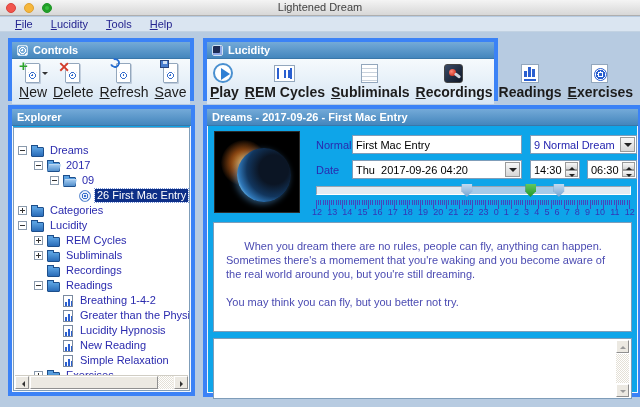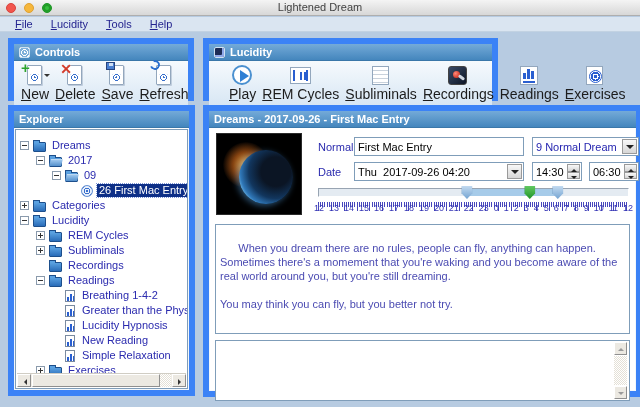--- a/index.html
+++ b/index.html
@@ -20,21 +20,21 @@
   .light.yellow{ background:#f6b73c; border:1px solid #dfa131; }
   .light.green { background:#35c03c; border:1px solid #1f9427; box-shadow:inset 0 0 0 2px rgba(0,90,0,.35); }
   .win-title { position:absolute; left:0; right:0; top:1px; text-align:center;
     font-size:11px; color:#3f3f3f; }
   
   .menubar { position:absolute; left:0; top:17px; width:640px; height:15px;
     background:#dae5f1; border-bottom:1px solid #c2d2e2; display:flex; align-items:center; padding-left:6px; }
   .menu-item { padding:0 9px; color:#24248f; line-height:14px; }
   .mnemonic::first-letter { text-decoration:underline; }
   
-  .panel { position:absolute; background:#ffffff; border:6px solid #3b82f6;
+  .panel { position:absolute; background:#0ea5e9; border:4px solid #3b82f6;
     box-shadow:inset 0 0 0 1px #f2f7fc; }
   .panel-header { height:17px; background:linear-gradient(#74aad8,#4486bd);
     border-bottom:1px solid #3a77a9; display:flex; align-items:center; gap:5px;
     padding:0 5px; color:#fff; font-weight:bold; font-size:11px; }
   .ph-icon { width:11px; height:11px; flex:0 0 auto; }
   .ph-icon.rings { border-radius:2px; background:repeating-radial-gradient(circle at 50% 50%, #ffffff 0 1px, #7fb0da 1px 2.5px); border:1px solid #cfe2f2; }
   .ph-icon.moon { background:#1d2c55; border:1px solid #cfe2f2; border-radius:2px;
     box-shadow:inset -2px -2px 0 0 #8fa8e8; }
   
   .toolbar-body { height:45px; background:linear-gradient(#f6fafd,#d7e6f4);
@@ -164,24 +164,24 @@
   .marker { position:absolute; top:0; width:11px; height:13px; transform:translateX(-50%);
     clip-path:polygon(0 0,100% 0,100% 55%,50% 100%,0 55%);
     filter:drop-shadow(0 0 1px #3a6a9a); }
   .marker.start,.marker.end { background:linear-gradient(#c2daf0,#74a4d2); }
   .marker.current { background:linear-gradient(#62c862,#1f9426); }
   .ruler { position:absolute; left:2px; right:2px; top:69px; height:20px; }
   .ruler-ticks { position:absolute; left:0; right:0; top:0; height:9px; display:flex;
     justify-content:space-between; align-items:flex-start; }
   .tick { width:1px; height:5px; background:#4646bb; }
   .tick.major { height:9px; }
-  .hour-labels { position:absolute; left:-4px; right:-4px; top:1px; display:flex;
+  .hour-labels { position:absolute; left:-4px; right:-4px; top:7px; display:flex;
     justify-content:space-between; font-size:9px; color:#3535b5; }
   .textarea { position:absolute; left:5px; right:5px; background:#fff; border:1px solid #7f9db9;
-    padding:2px 4px; color:#4b4bb2; line-height:14px; white-space:pre-wrap; overflow:hidden; }
+    padding:2px 12px; color:#4b4bb2; line-height:14px; white-space:pre-wrap; overflow:hidden; }
 </style>
 </head>
 <body>
 
 <div class="titlebar">
   <div class="lights">
     <span class="light red"></span>
     <span class="light yellow"></span>
     <span class="light green"></span>
   </div>
@@ -218,42 +218,42 @@
           </span>
         <span class="badge x">✕</span>
       </span>
       <span class="lab mnemonic">Delete</span>
     </div>
     <div class="tbtn">
       <span class="ticon">
         <span class="tb-page">
             <span class="web"></span>
           </span>
+        <span class="badge refresh"></span>
+      </span>
+      <span class="lab mnemonic">Refresh</span>
+    </div>
+    <div class="tbtn">
+      <span class="ticon">
+        <span class="tb-page">
+            <span class="web"></span>
+          </span>
         <span class="badge disk"></span>
       </span>
       <span class="lab mnemonic">Save</span>
-    </div>
-    <div class="tbtn">
-      <span class="ticon">
-        <span class="tb-page">
-            <span class="web"></span>
-          </span>
-        <span class="badge refresh"></span>
-      </span>
-      <span class="lab mnemonic">Refresh</span>
     </div>
   </div>
 </div>
 
 <div class="panel" style="left:203px; top:38px; width:295px; height:63px;">
   <div class="panel-header">
     <span class="ph-icon moon"></span>
     <span>Lucidity</span>
   </div>
-  <div class="toolbar-body" style="justify-content:space-between; padding:2px 3px 0 17px;">
+  <div class="toolbar-body" style="justify-content:space-between; padding:2px 3px 0 0;font-weight:bold;">
     <div class="tbtn">
       <span class="ticon">
           <span class="ic-play"></span>
         </span>
       <span class="lab mnemonic">Play</span>
     </div>
     <div class="tbtn">
       <span class="ticon">
           <span class="ic-rem"></span>
         </span>
@@ -284,21 +284,21 @@
       <span class="lab mnemonic">Exercises</span>
     </div>
   </div>
 </div>
 
 <div class="panel" style="left:8px; top:105px; width:187px; height:291px;">
   <div class="panel-header">
     <span>Explorer</span>
   </div>
   <div class="tree-area">
-    <div style="padding-top:8px;">
+    <div style="padding-top:15px;">
       <div class="tree-row d0">
         <span class="ind"></span>
           <span class="exp minus"></span>
         <span class="ficon"></span>
         <span class="lbl">Dreams</span>
       </div>
       <div class="tree-row d1">
         <span class="ind"></span>
           <span class="exp minus"></span>
         <span class="ficon open"></span>

